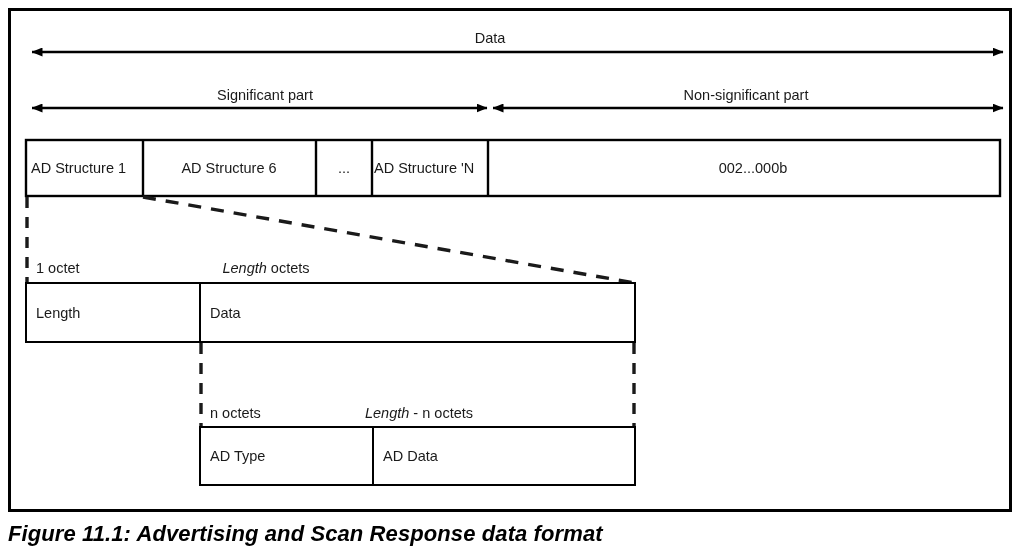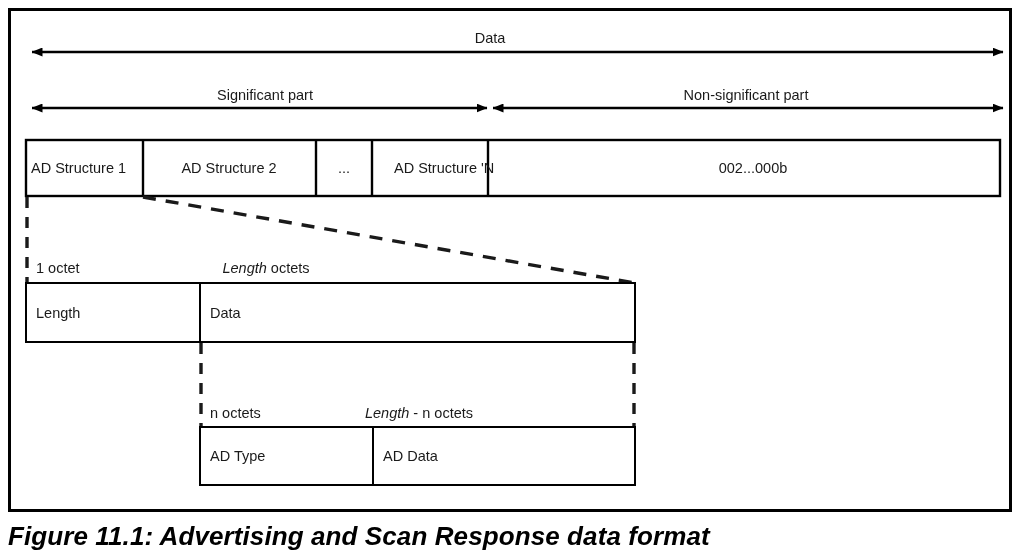--- a/index.html
+++ b/index.html
@@ -71,21 +71,21 @@
   
   .cell-clip {
     position: absolute;
     overflow: hidden;
   }
 
   .caption {
     position: absolute;
     left: 8px;
     top: 521px;
-    font-size: 26px;
+    font-size: 22px;
     font-style: italic;
     font-weight: bold;
     white-space: nowrap;
     color: #000000;
     letter-spacing: 0.1px;
   }
 </style>
 </head>
 <body>
 
@@ -145,25 +145,25 @@
   </svg>
 
   <div class="lbl lbl-center" style="left:490px; top:31px;">Data</div>
 
   <div class="lbl lbl-center" style="left:265px; top:88px;">Significant part</div>
 
   <div class="lbl lbl-center" style="left:746px; top:88px;">Non-significant part</div>
 
   <div class="lbl lbl-left cell-text" style="left:31px; top:161px;">AD Structure 1</div>
 
-  <div class="lbl lbl-center cell-text" style="left:229px; top:161px;">AD Structure 2</div>
+  <div class="lbl lbl-center cell-text" style="left:229px; top:161px;">AD Structure 6</div>
 
   <div class="lbl lbl-center cell-text" style="left:344px; top:161px;">...</div>
 
-  <div class="cell-clip" style="left:394px; top:152px; width:113px; height:30px;">
+  <div class="cell-clip" style="left:374px; top:152px; width:113px; height:30px;">
     <div class="lbl lbl-left cell-text" style="left:0px; top:9px;">AD Structure 'N</div>
   </div>
 
   <div class="lbl lbl-center cell-text" style="left:753px; top:161px;">002...000b</div>
 
   <div class="lbl lbl-left" style="left:36px; top:261px;">
     <span>1 octet</span>
   </div>
 
   <div class="lbl lbl-center" style="left:258px; top:261px;margin-left:8px;">

